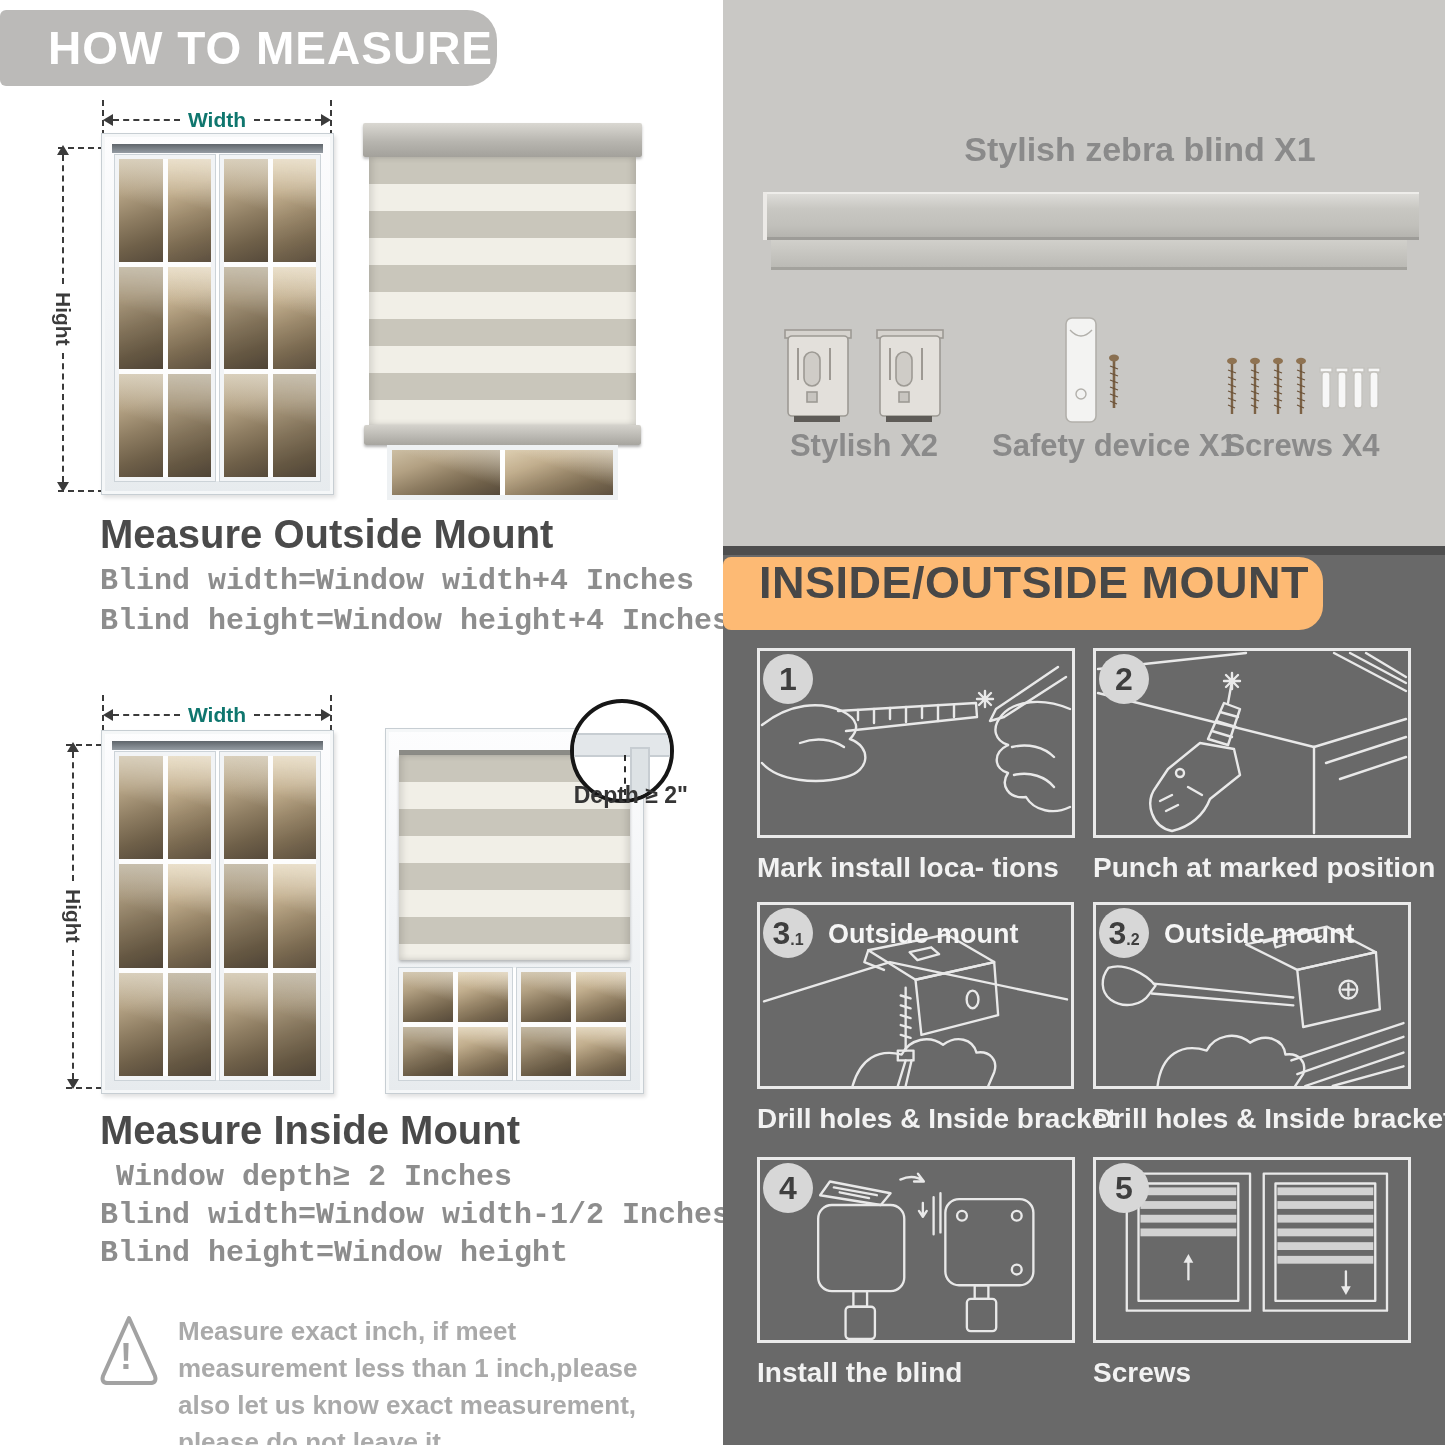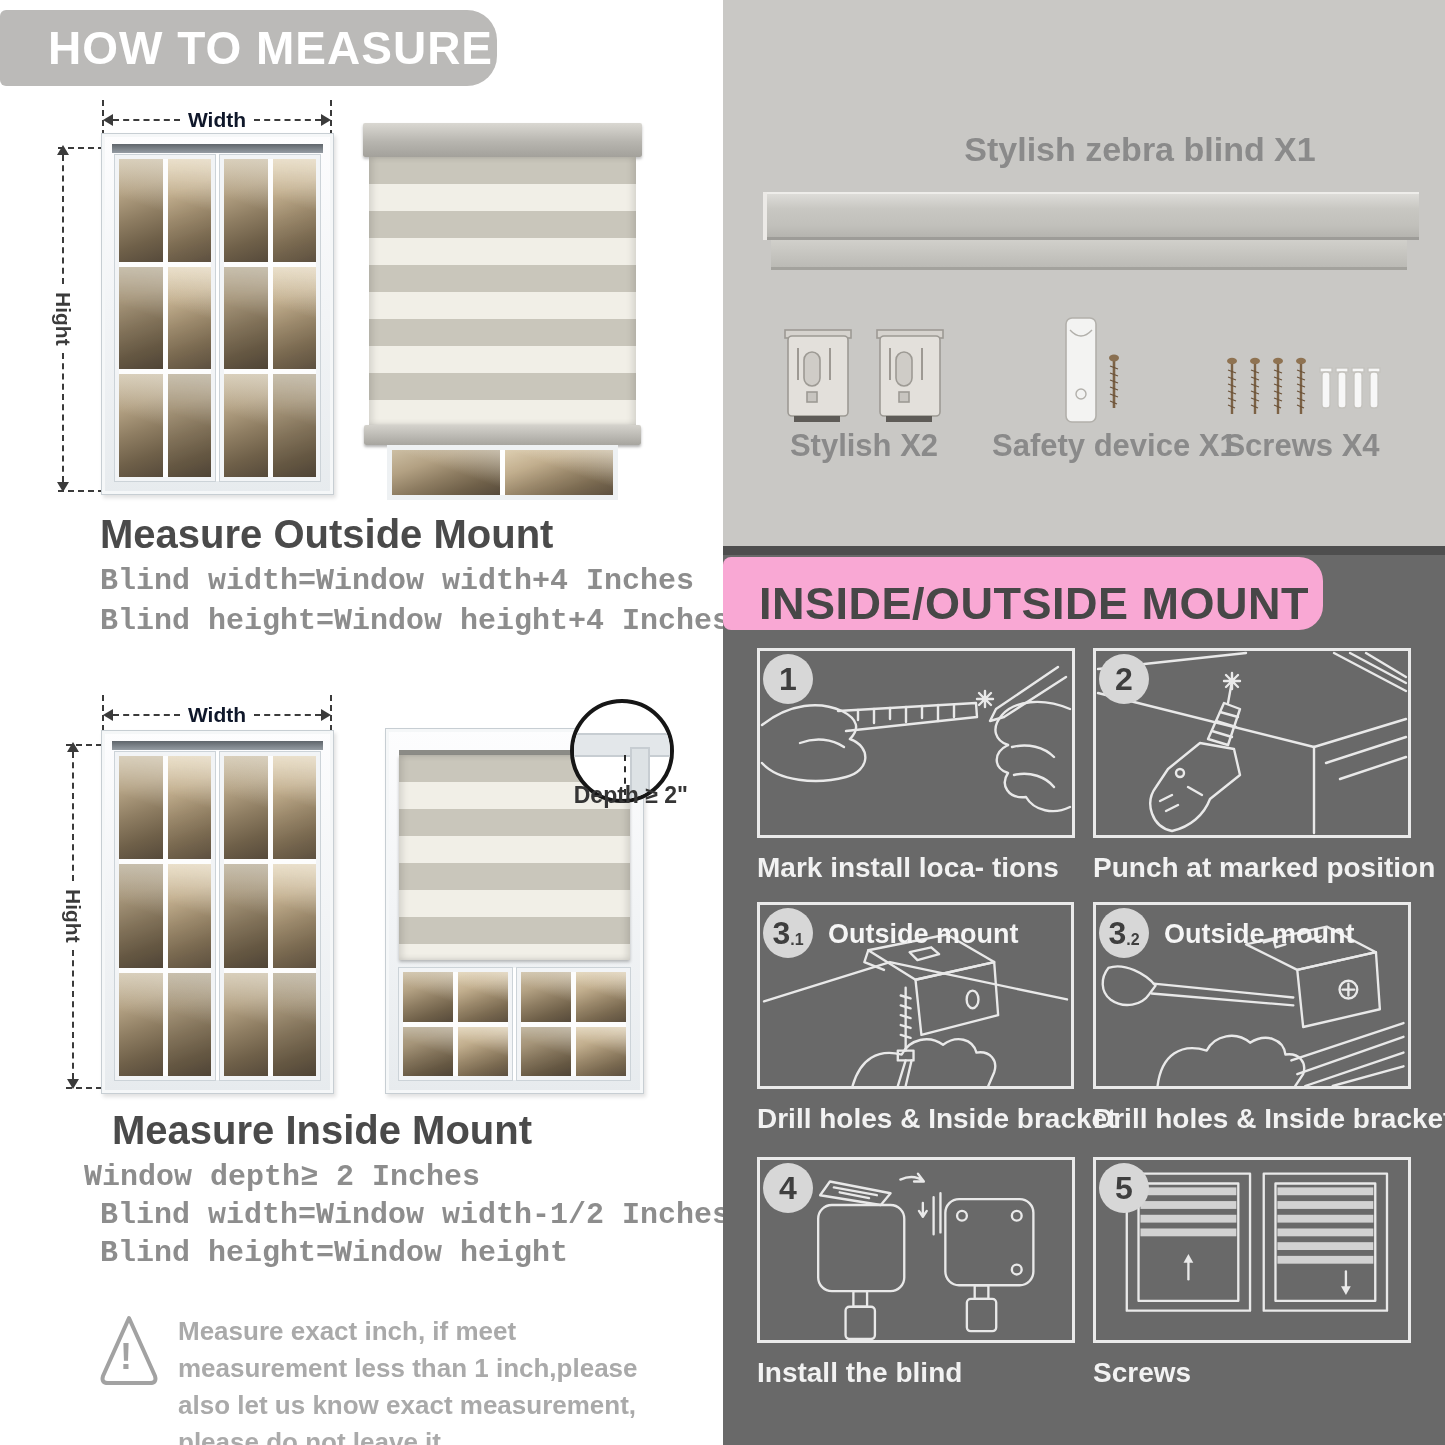--- a/index.html
+++ b/index.html
@@ -5,21 +5,21 @@
   html,body{margin:0;padding:0;background:#fff;}
   #stage{position:relative;width:1445px;height:1445px;background:#fff;overflow:hidden;
          font-family:"Liberation Sans",sans-serif;}
   .abs{position:absolute;}
 
   
   .hdr-left{left:0;top:10px;width:497px;height:76px;background:#bbbab8;
             border-radius:6px 30px 30px 6px;display:flex;align-items:center;}
   .hdr-left span{padding-left:48px;color:#fff;font-size:46px;font-weight:bold;letter-spacing:1px;}
 
-  .h-arrow{display:flex;align-items:center;color:#0f172a;font-size:21px;font-weight:bold;}
+  .h-arrow{display:flex;align-items:center;color:#0f766e;font-size:21px;font-weight:bold;}
   .h-arrow .dash{flex:1;border-top:2px dashed #3b3b3b;height:0;}
   .h-arrow .lbl{margin:0 8px;white-space:nowrap;}
   .tri-l{width:0;height:0;border-top:6px solid transparent;border-bottom:6px solid transparent;border-right:10px solid #3b3b3b;}
   .tri-r{width:0;height:0;border-top:6px solid transparent;border-bottom:6px solid transparent;border-left:10px solid #3b3b3b;}
   .v-arrow{display:flex;flex-direction:column;align-items:center;color:#3b3b3b;font-size:21px;font-weight:bold;}
   .v-arrow .dash{flex:1;border-left:2px dashed #3b3b3b;width:0;}
   .v-arrow .lbl{margin:8px 0;writing-mode:vertical-rl;white-space:nowrap;}
   .tri-u{width:0;height:0;border-left:6px solid transparent;border-right:6px solid transparent;border-bottom:10px solid #3b3b3b;}
   .tri-d{width:0;height:0;border-left:6px solid transparent;border-right:6px solid transparent;border-top:10px solid #3b3b3b;}
   .tickv{border-left:2px dashed #3b3b3b;width:0;}
@@ -72,22 +72,22 @@
   .rail-main{left:763px;top:192px;width:652px;height:48px;
              background:linear-gradient(180deg,#e0dfdb,#c8c7c2 35%,#c1c0bb 70%,#b2b1ac);
              border-left:4px solid #eceae7;box-shadow:inset 0 2px 0 #eeedea,inset 0 -3px 0 #9d9c98;}
   .rail-under{left:771px;top:240px;width:636px;height:30px;
               background:linear-gradient(180deg,#d1d0cb,#b9b8b3);box-shadow:inset 0 -3px 0 #a3a29d;}
   .inc-lbl{font-size:31px;font-weight:bold;color:#8a8a8a;white-space:nowrap;}
 
   
   .panel-dark{left:723px;top:546px;width:722px;height:899px;background:#696969;}
   .dark-strip{left:723px;top:546px;width:722px;height:9px;background:#4e4e4e;}
-  .hdr-mnt{left:723px;top:557px;width:600px;height:73px;background:#f9a8d4;border-radius:8px 24px 24px 8px;
-           display:flex;align-items:flex-end;}
+  .hdr-mnt{left:723px;top:557px;width:600px;height:73px;background:#fdba74;border-radius:8px 24px 24px 8px;
+           display:flex;align-items:flex-start;}
   .hdr-mnt span{padding-left:36px;font-size:45px;font-weight:bold;color:#474747;letter-spacing:.5px;}
 
   .step-panel{border:3px solid #eaeaea;box-sizing:border-box;}
   .badge{position:absolute;left:3px;top:3px;width:50px;height:50px;border-radius:0 0 50% 0;
          background:#d7d7d7;display:flex;justify-content:center;align-items:center;}
   .badge{border-radius:50% ;}
   .badge .num{font-size:32px;font-weight:bold;color:#3f3f3f;line-height:1;}
   .badge .sub{font-size:16px;font-weight:bold;color:#3f3f3f;align-self:flex-end;margin-bottom:9px;}
   .step-title{position:absolute;left:68px;top:14px;font-size:27px;font-weight:bold;color:#f5f5f5;}
   .caption{font-size:28px;font-weight:bold;color:#f2f2f2;white-space:nowrap;}
@@ -223,22 +223,22 @@
     </div>
   </div>
 
   <div class="abs depth-circle" style="left:570px;top:699px;">
     <div class="fh"></div>
     <div class="fv"></div>
     <div class="da"></div>
   </div>
   <div class="abs depth-lbl" style="left:548px;top:782px;width:140px;">Depth ≥ 2"</div>
 
-  <div class="abs m-head" style="left:112px;top:1108px;">Measure Inside Mount</div>
-  <div class="abs m-line" style="left:84px;top:1160px;">Window depth≥ 2 Inches</div>
+  <div class="abs m-head" style="left:100px;top:1108px;">Measure Inside Mount</div>
+  <div class="abs m-line" style="left:116px;top:1160px;">Window depth≥ 2 Inches</div>
   <div class="abs m-line" style="left:100px;top:1198px;">Blind width=Window width-1/2 Inches</div>
   <div class="abs m-line" style="left:100px;top:1236px;">Blind height=Window height</div>
 
   <div class="abs" style="left:98px;top:1310px;width:62px;height:82px;">
     <svg width="62" height="82" viewBox="0 0 62 82">
       <path d="M31 8 L57 66 Q59 73 52 73 L10 73 Q3 73 5 66 Z" fill="none" stroke="#a2a2a2" stroke-width="4" stroke-linejoin="round"></path>
     </svg>
     <span class="bang">!</span>
   </div>
   <div class="abs note-text" style="left:178px;top:1313px;width:470px;">Measure exact inch, if meet measurement less than 1 inch,please also let us know exact measurement, please do not leave it</div>

